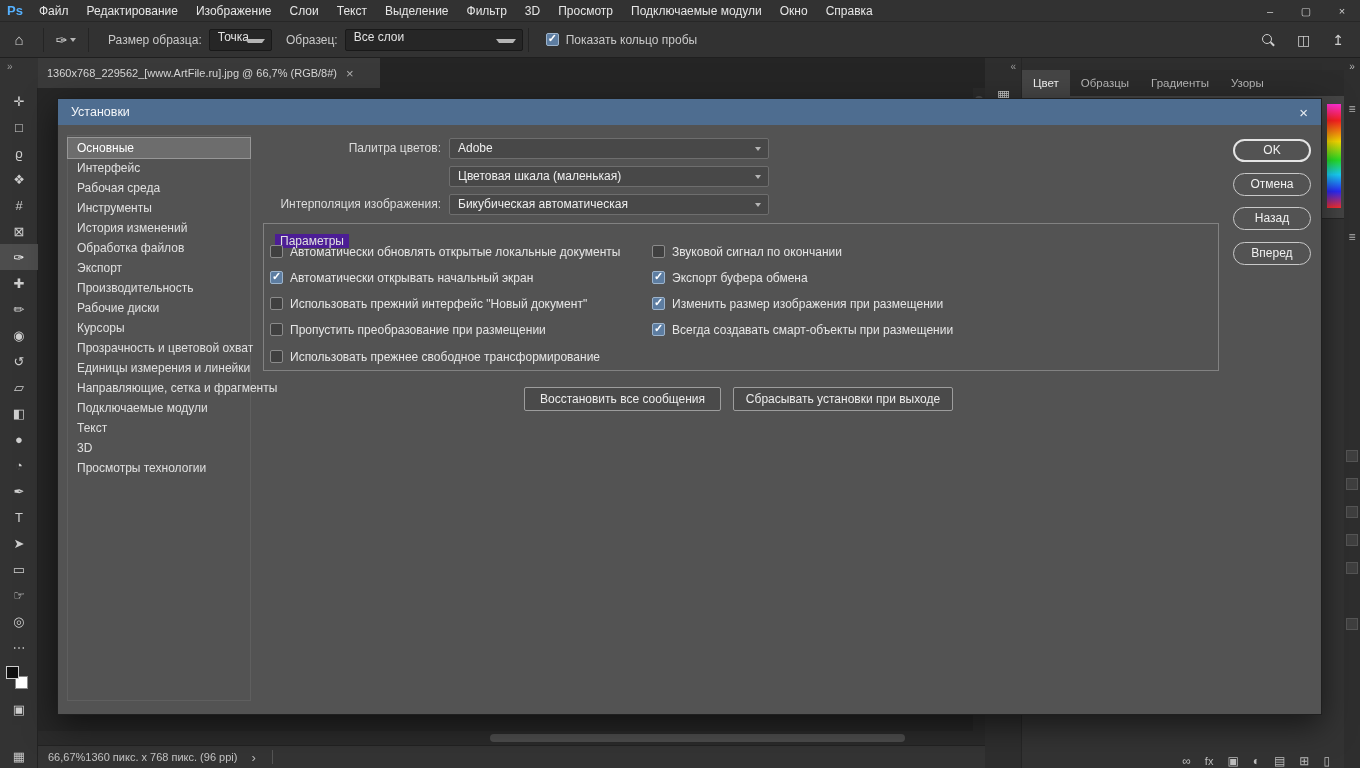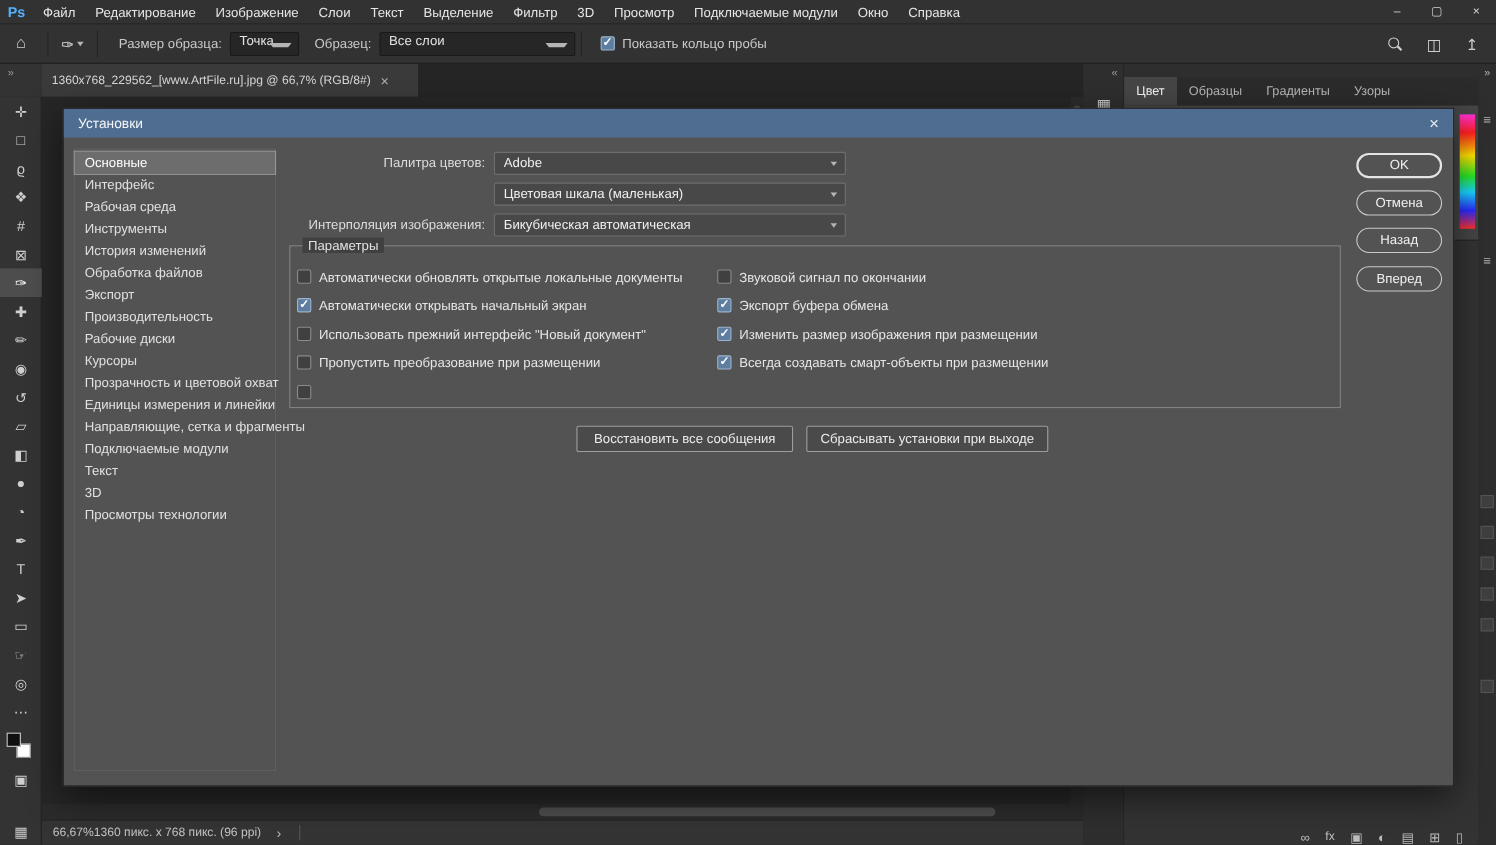--- a/index.html
+++ b/index.html
@@ -86,21 +86,21 @@
   .dialog{position:absolute;left:57px;top:98px;width:1265px;height:617px;background:#535353;border:1px solid #1f1f1f;box-shadow:0 10px 30px rgba(0,0,0,.55);z-index:40;font-size:12px;color:#e4e4e4}
   .dlg-title{position:absolute;left:0;top:0;width:100%;height:26px;background:#4e6d90;display:flex;align-items:center;padding:0 13px;color:#f4f6f9;font-size:12.5px}
   .dlg-close{margin-left:auto;font-size:15px;color:#e9edf2}
   .dlg-side{position:absolute;left:9px;top:36px;width:184px;height:566px;border:1px solid #5f5f5f;background:#535353;padding-top:2px}
   .side-item{height:20px;line-height:20px;padding-left:9px;color:#e0e0e0;font-size:12px;white-space:nowrap}
   .side-item.selected{background:#6d6d6d;outline:1px solid #979797;color:#fff}
   .frow-label{position:absolute;left:53px;width:330px;text-align:right;color:#dcdcdc;line-height:21px;white-space:nowrap}
   .dd{position:absolute;left:391px;width:320px;height:21px;background:#484848;border:1px solid #6e6e6e;border-radius:2px;color:#efefef;line-height:19px;padding:0 22px 0 8px;white-space:nowrap}
   .dd .tri{position:absolute;right:7px;top:8px}
   .fieldset{position:absolute;left:205px;top:124px;width:956px;height:148px;border:1px solid #828282}
-  .legend{position:absolute;left:217px;top:117px;background:#404040;padding:0 5px;color:#e0e0e0;line-height:14px}
+  .legend{position:absolute;left:217px;top:135px;background:#4c1d95;padding:0 5px;color:#e0e0e0;line-height:14px}
   .opt{position:absolute;display:flex;align-items:center;gap:7px;height:15px}
   .opt .lbl{color:#e6e6e6;font-size:12px;white-space:nowrap}
   .msg-btn{position:absolute;top:288px;height:24px;background:#4a4a4a;border:1px solid #9d9d9d;border-radius:2px;color:#ececec;text-align:center;line-height:22px;font-size:12px}
   .action-btn{position:absolute;left:1175px;width:78px;height:23px;border:1px solid #c9c9c9;border-radius:12px;background:transparent;color:#f1f1f1;text-align:center;line-height:21px;font-size:12px}
   .action-btn.default{border-width:2px;line-height:19px;border-color:#e4e4e4}
 </style>
 </head>
 <body>
 
 <div class="menubar">
@@ -295,20 +295,21 @@
   <div class="opt" style="left:212px;top:197px">
     <span class="cb"></span>
     <span class="lbl">Использовать прежний интерфейс "Новый документ"</span>
   </div>
   <div class="opt" style="left:212px;top:223px">
     <span class="cb"></span>
     <span class="lbl">Пропустить преобразование при размещении</span>
   </div>
   <div class="opt" style="left:212px;top:250px">
     <span class="cb"></span>
+    <span class="lbl">Использовать прежнее свободное трансформирование</span>
   </div>
 
   <div class="opt" style="left:594px;top:145px">
     <span class="cb"></span>
     <span class="lbl">Звуковой сигнал по окончании</span>
   </div>
   <div class="opt" style="left:594px;top:171px">
     <span class="cb checked"></span>
     <span class="lbl">Экспорт буфера обмена</span>
   </div>

